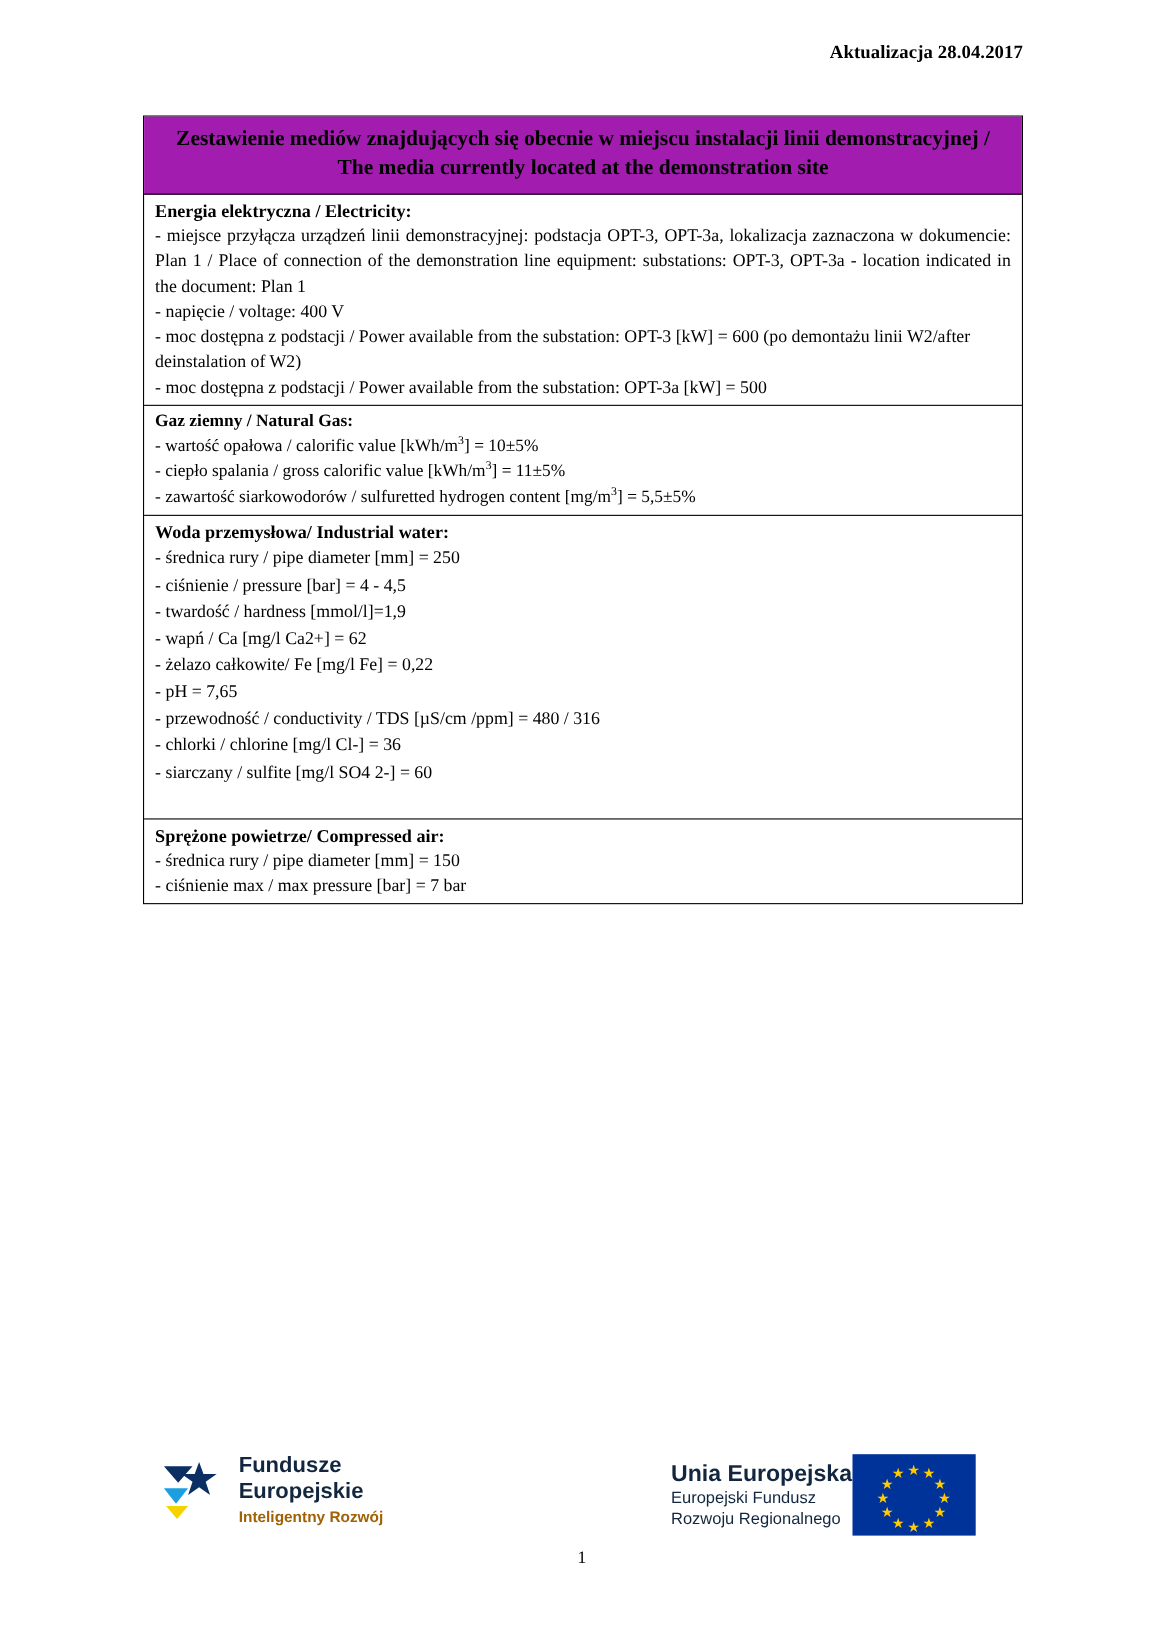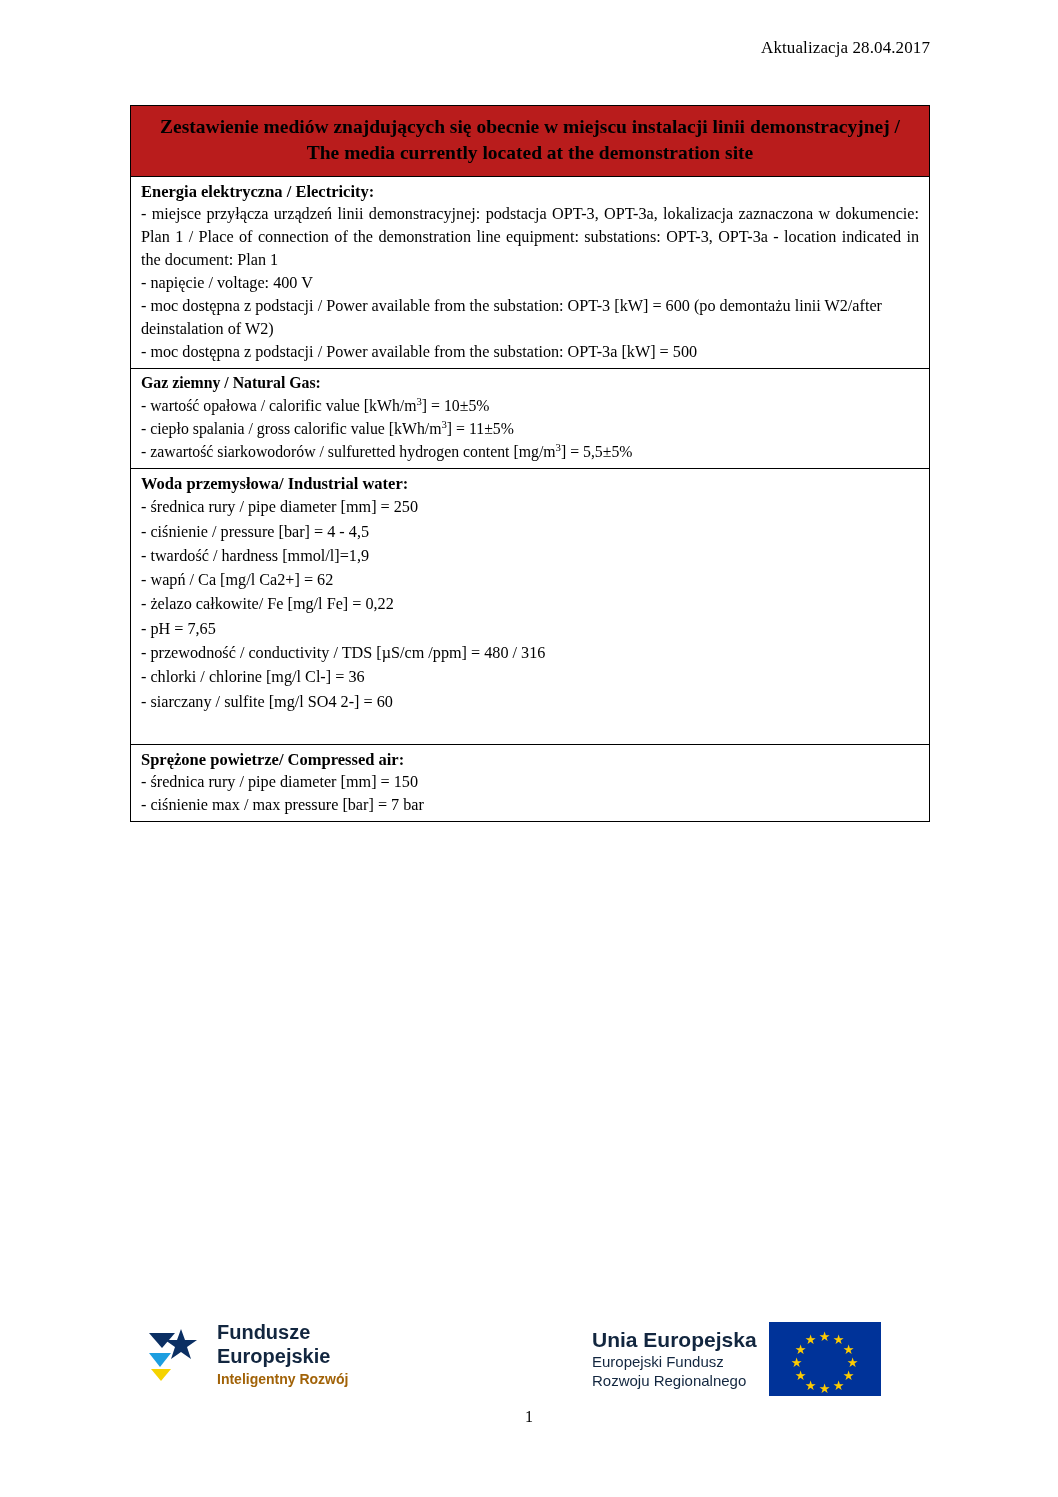--- a/index.html
+++ b/index.html
@@ -19,33 +19,33 @@
     position: relative;
     width: 1058px;
     height: 1497px;
     box-sizing: border-box;
   }
   .header-date {
     position: absolute;
     top: 38px;
     right: 128px;
     font-size: 17px;
-    font-weight: normal;
+    font-weight: bold;
     letter-spacing: 0.1px;
   }
   .doc-table {
     position: absolute;
     left: 130px;
     top: 105px;
     width: 800px;
     border: 1.5px solid #000;
     box-sizing: border-box;
   }
   .title-cell {
-    background: #b91c1c;
+    background: #a21caf;
     border-bottom: 1.5px solid #000;
     padding: 8px 14px 10px 14px;
     text-align: center;
     font-weight: bold;
     font-size: 19.5px;
     line-height: 1.33;
   }
   .section {
     border-bottom: 1.5px solid #000;
     padding: 3px 10px 4px 10px;
@@ -115,25 +115,25 @@
     color: #12263f;
   }
   .fe-text .l3 {
     font-size: 14px;
     font-weight: bold;
     color: #a16207;
     margin-top: 2px;
   }
   .ue-block {
     position: absolute;
-    left: 592px;
+    left: 610px;
     top: 12px;
     display: flex;
     align-items: center;
-    gap: 12px;
+    gap: 0;
   }
   .ue-text {
     font-family: "Liberation Sans", sans-serif;
     text-align: left;
     color: #12263f;
     line-height: 1.25;
   }
   .ue-text .t1 {
     font-size: 21px;
     font-weight: bold;

